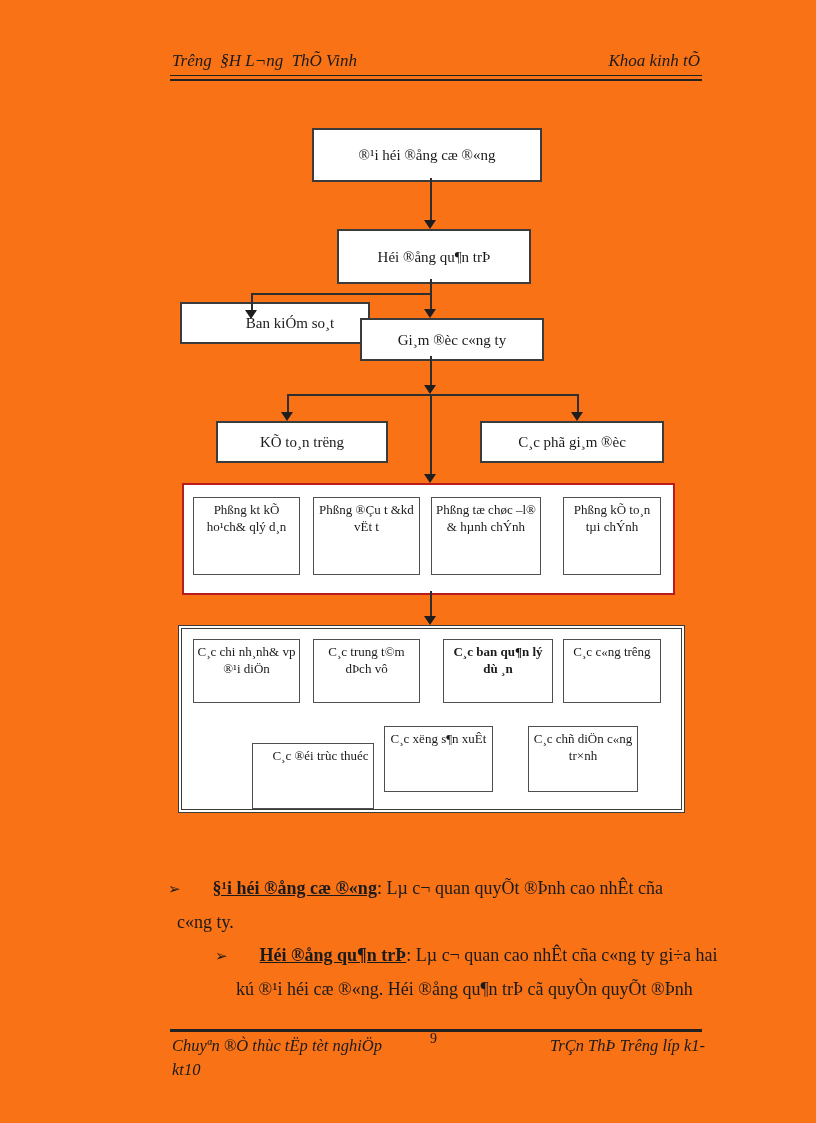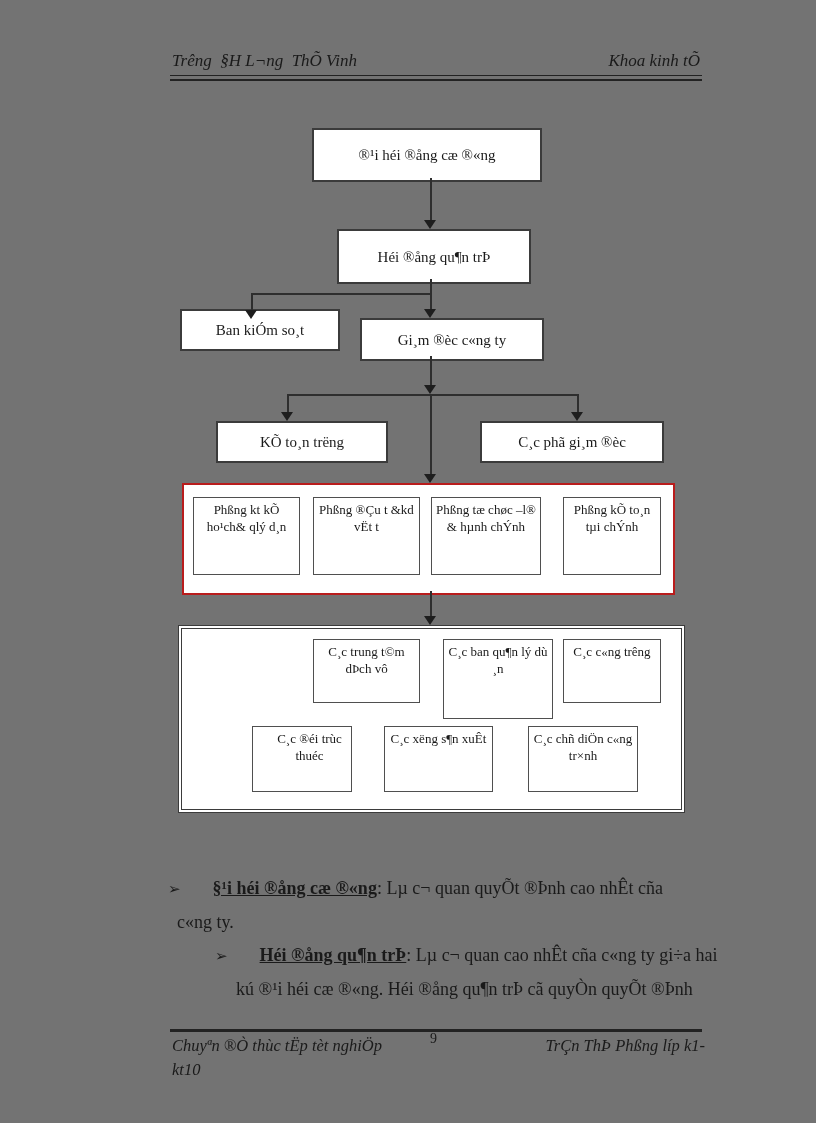--- a/index.html
+++ b/index.html
@@ -1,56 +1,56 @@
 <!DOCTYPE html>
 <html><head>
 <meta charset="utf-8">
 <style>
   html,body { margin:0; padding:0; background:#e8e8e8; }
   .page {
     position:relative; width:816px; height:1123px; margin:0 auto;
-    background:#737373; overflow:hidden;
+    background:#f97316; overflow:hidden;
     font-family:"Liberation Serif","DejaVu Serif",serif; color:#1a1a1a;
   }
   
   .hdr-left  { position:absolute; left:172px; top:51px; font-style:italic; font-size:17px; white-space:pre-wrap; }
   .hdr-right { position:absolute; right:116px; top:51px; font-style:italic; font-size:17px;text-align:right; }
   .hdr-rule  { position:absolute; left:170px; top:75px; width:532px; height:3px;
                border-top:1px solid #222; border-bottom:2px solid #222; }
   
   .obox {
     position:absolute; border:2px solid #3b3b3b; background:#fff;
     display:flex; align-items:center; justify-content:center;
     text-align:center; font-size:15px; line-height:1.2; white-space:pre-wrap;
   }
   .b-shareholders { left:312px; top:128px; width:226px; height:50px; }
   .b-board        { left:337px; top:229px; width:190px; height:51px; }
-  .b-supervisory  { left:180px; top:309px; width:156px; height:38px; }
+  .b-supervisory  { left:180px; top:302px; width:156px; height:38px;padding-left:30px; }
   .b-director     { left:348px; top:318px; width:180px; height:39px;margin-left:12px; }
   .b-accountant   { left:216px; top:421px; width:168px; height:38px; }
   .b-deputy       { left:480px; top:421px; width:180px; height:38px; }
   
   .group1 { position:absolute; left:182px; top:483px; width:489px; height:108px;
             border:2px solid #b91c1c; background:#fff; }
   .group2 { position:absolute; left:178px; top:625px; width:499px; height:180px;
             border:4px double #3b3b3b; background:#fff; }
   .ibox {
     position:absolute; border:1px solid #4f4f4f; background:#fff;
     font-size:13px; line-height:1.3; text-align:center; padding:4px 2px 0 2px;
     box-sizing:border-box;
   }
   .d1 { left:9px;   top:12px; width:107px; height:78px; }
   .d2 { left:129px; top:12px; width:107px; height:78px; }
   .d3 { left:247px; top:12px; width:110px; height:78px; }
   .d4 { left:379px; top:12px; width:98px;  height:78px; }
   .u1 { left:11px;  top:10px; width:107px; height:64px; }
   .u2 { left:131px; top:10px; width:107px; height:64px; }
-  .u3 { left:261px; top:10px; width:110px; height:80px; }
+  .u3 { left:261px; top:10px; width:110px; height:64px;font-weight:bold; }
   .u4 { left:381px; top:10px; width:98px;  height:64px; }
-  .u5 { left:70px;  top:97px; width:100px;  height:66px;padding-left:17px; }
+  .u5 { left:70px;  top:114px; width:122px;  height:66px;padding-left:17px; }
   .u6 { left:202px; top:97px; width:109px; height:66px; }
   .u7 { left:346px; top:97px; width:110px; height:66px; }
   
   .vl { position:absolute; width:2px;  background:#2e2e2e; }
   .hl { position:absolute; height:2px; background:#2e2e2e; }
   .ah { position:absolute; width:0; height:0;
         border-left:6px solid transparent; border-right:6px solid transparent;
         border-top:9px solid #1e1e1e; }
   .c1v  { left:430px; top:178px; height:44px; }  .c1a  { left:424px; top:220px; }
   .c2v  { left:430px; top:279px; height:16px; }
@@ -96,20 +96,21 @@
     <div class="obox b-deputy">C¸c phã gi¸m ®èc</div>
 
     <div class="group1">
       <div class="ibox d1">Phßng kt kÕ ho¹ch&amp; qlý d¸n</div>
       <div class="ibox d2">Phßng ®Çu t &amp;kd vËt t</div>
       <div class="ibox d3">Phßng tæ chøc –l® &amp; hµnh chÝnh</div>
       <div class="ibox d4">Phßng kÕ to¸n tµi chÝnh</div>
     </div>
 
     <div class="group2">
+      <div class="ibox u1">C¸c chi nh¸nh&amp; vp ®¹i diÖn</div>
       <div class="ibox u2">C¸c trung t©m dÞch vô</div>
       <div class="ibox u3">C¸c ban qu¶n lý dù ¸n</div>
       <div class="ibox u4">C¸c c«ng trêng</div>
       <div class="ibox u5">C¸c ®éi trùc thuéc</div>
       <div class="ibox u6">C¸c xëng s¶n xuÊt</div>
       <div class="ibox u7">C¸c chñ diÖn c«ng tr×nh</div>
     </div>
 
     <div class="vl c1v"></div>
     <div class="ah c1a"></div>
@@ -138,16 +139,16 @@
   </div>
 
   <div class="para p2">
     <span class="pmark">➢</span><span class="ptitle">Héi ®ång qu¶n trÞ</span><span>: Lµ c¬ quan cao nhÊt cña c«ng ty gi÷a hai</span>
     <span class="pline2">kú ®¹i héi cæ ®«ng. Héi ®ång qu¶n trÞ cã quyÒn quyÕt ®Þnh</span>
   </div>
 
   <div class="ftr-rule"></div>
   <span class="ftr-left">Chuyªn ®Ò thùc tËp tèt nghiÖp</span>
   <span class="ftr-page">9</span>
-  <span class="ftr-right">TrÇn ThÞ Phßng líp k1-</span>
+  <span class="ftr-right">TrÇn ThÞ Trêng líp k1-</span>
   <span class="ftr-line2">kt10</span>
 
 </div>
 
 </body></html>

